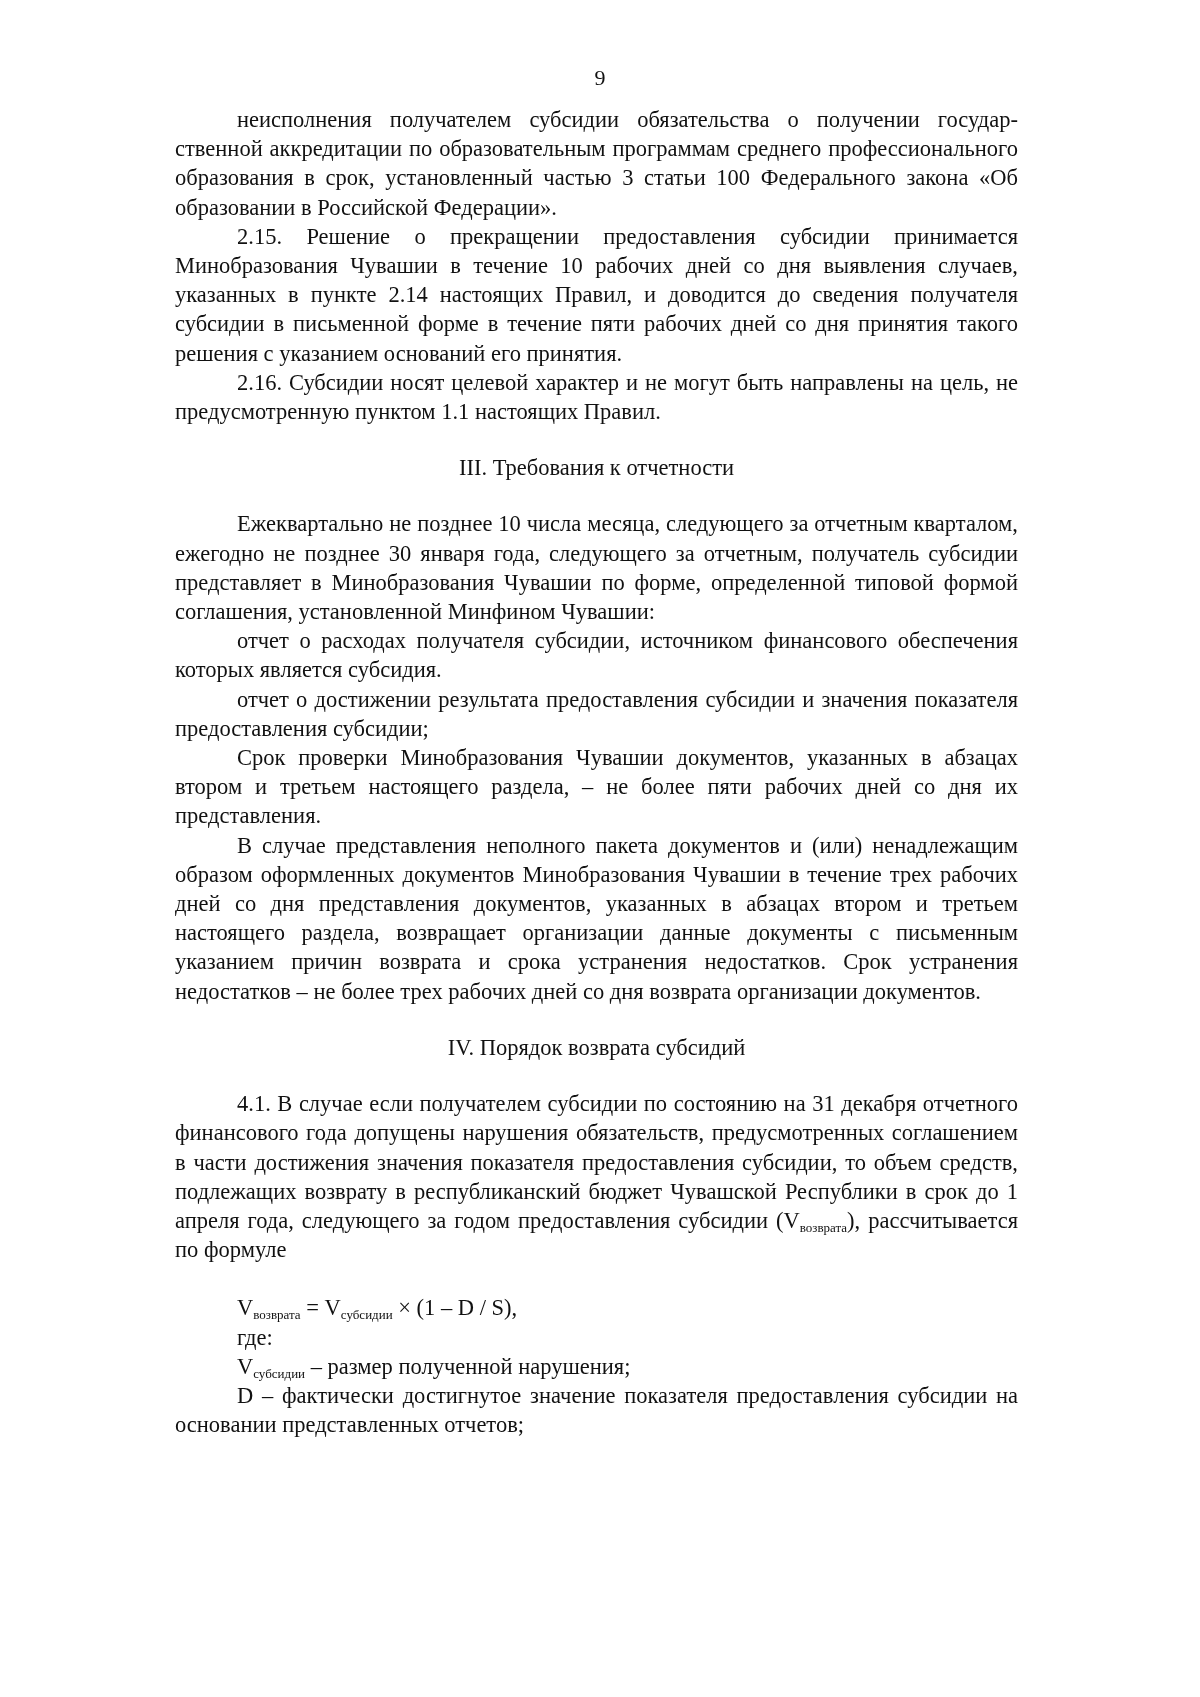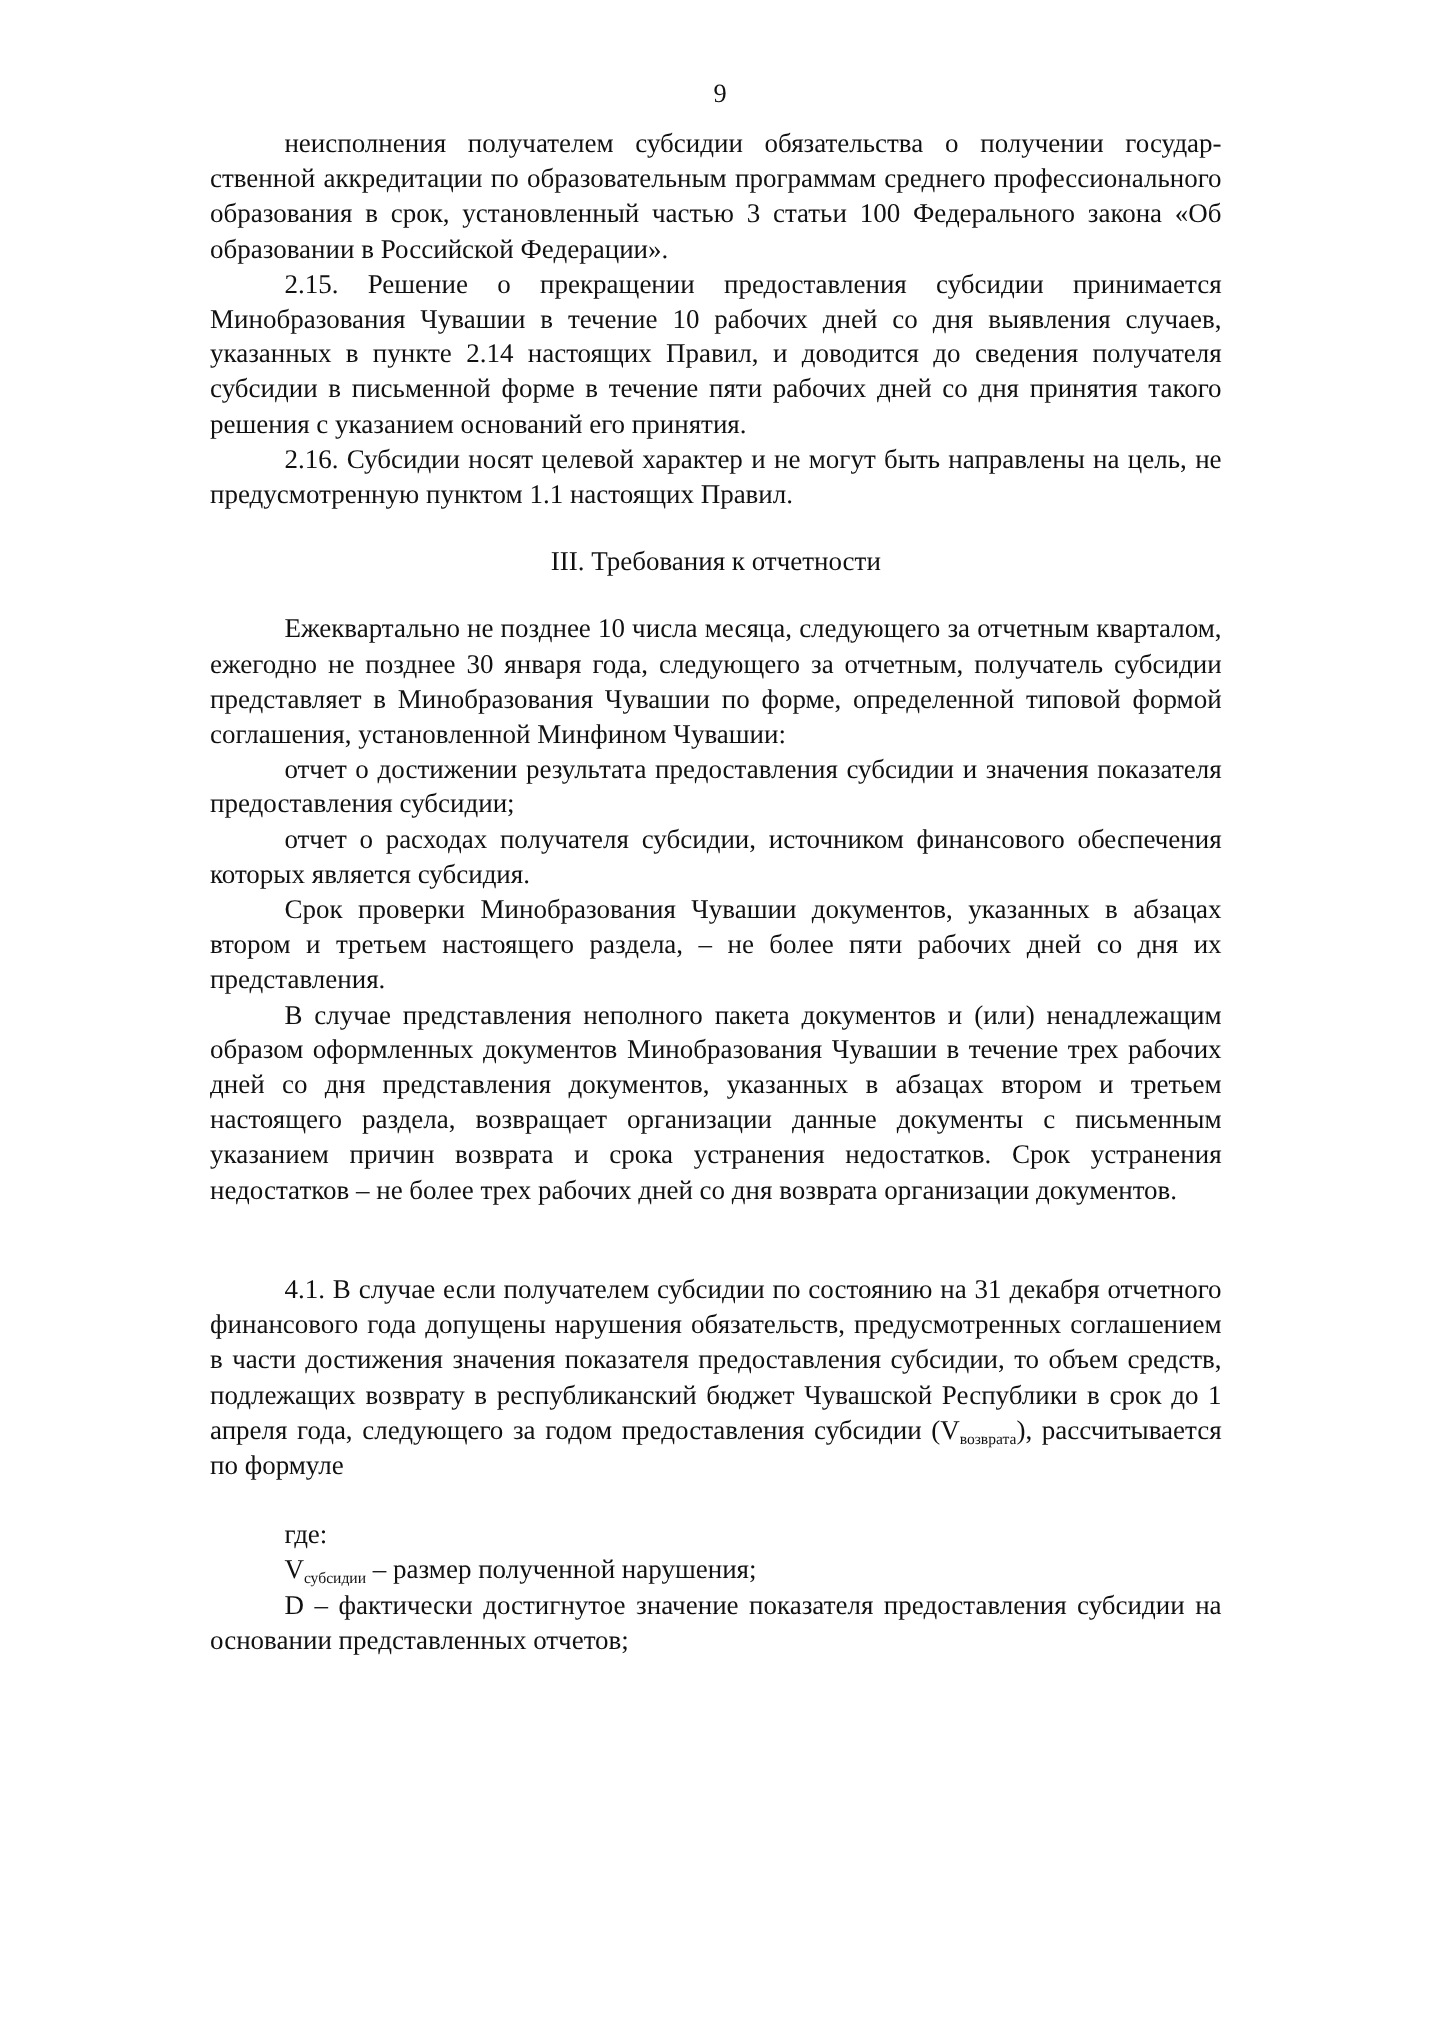--- a/index.html
+++ b/index.html
@@ -46,32 +46,34 @@
 
     <p class="indent">неисполнения получателем субсидии обязательства о получении государ­ственной аккредитации по образовательным программам среднего профессио­нального образования в срок, установленный частью 3 статьи 100 Федерального закона «Об образовании в Российской Федерации».</p>
     <p class="indent">2.15. Решение о прекращении предоставления субсидии принимается Минобразования Чувашии в течение 10 рабочих дней со дня выявления случаев, указанных в пункте 2.14 настоящих Правил, и доводится до сведения получателя субсидии в письменной форме в течение пяти рабочих дней со дня принятия та­кого решения с указанием оснований его принятия.</p>
     <p class="indent">2.16. Субсидии носят целевой характер и не могут быть направлены на цель, не предусмотренную пунктом 1.1 настоящих Правил.</p>
 
     <div class="gap-before-h"></div>
     <h2>III. Требования к отчетности</h2>
     <div class="gap-after-h"></div>
 
     <p class="indent">Ежеквартально не позднее 10 числа месяца, следующего за отчетным кварталом, ежегодно не позднее 30 января года, следующего за отчетным, полу­чатель субсидии представляет в Минобразования Чувашии по форме, опреде­ленной типовой формой соглашения, установленной Минфином Чувашии:</p>
+    <p class="indent">отчет о расходах получателя субсидии, источником финансового обеспе­чения которых является субсидия.</p>
     <p class="indent">отчет о достижении результата предоставления субсидии и значения пока­зателя предоставления субсидии;</p>
-    <p class="indent">отчет о расходах получателя субсидии, источником финансового обеспе­чения которых является субсидия.</p>
     <p class="indent">Срок проверки Минобразования Чувашии документов, указанных в абза­цах втором и третьем настоящего раздела, – не более пяти рабочих дней со дня их представления.</p>
     <p class="indent">В случае представления неполного пакета документов и (или) ненадлежа­щим образом оформленных документов Минобразования Чувашии в течение трех рабочих дней со дня представления документов, указанных в абзацах вто­ром и третьем настоящего раздела, возвращает организации данные документы с письменным указанием причин возврата и срока устранения недостатков. Срок устранения недостатков – не более трех рабочих дней со дня возврата организа­ции документов.</p>
 
     <div class="gap-before-h"></div>
+    <h2>IV. Порядок возврата субсидий</h2>
     <div class="gap-after-h"></div>
 
     <p class="indent"><span>4.1. В случае если получателем субсидии по состоянию на 31 декабря от­четного финансового года допущены нарушения обязательств, предусмотренных соглашением в части достижения значения показателя предоставления субсидии, то объем средств, подлежащих возврату в республиканский бюджет Чувашской Республики в срок до 1 апреля года, следующего за годом предоставления суб­сидии (V</span><sub>возврата</sub><span>), рассчитывается по формуле</span></p>
 
     <div class="fgap"></div>
 
     <div class="formula-block">
+      <p><span>V</span><sub>возврата</sub><span> = </span><span>V</span><sub>субсидии</sub><span> × (1 – D / S),</span></p>
       <p>где:</p>
       <p><span>V</span><sub>субсидии</sub><span> – размер полученной нарушения;</span></p>
       <p class="justify cont" style="text-indent:62px;"><span>D</span><span> – фактически достигнутое значение показателя предоставления субси­дии на основании представленных отчетов;</span></p>
     </div>
 
   </div>
 </div>
 
 </body></html>

